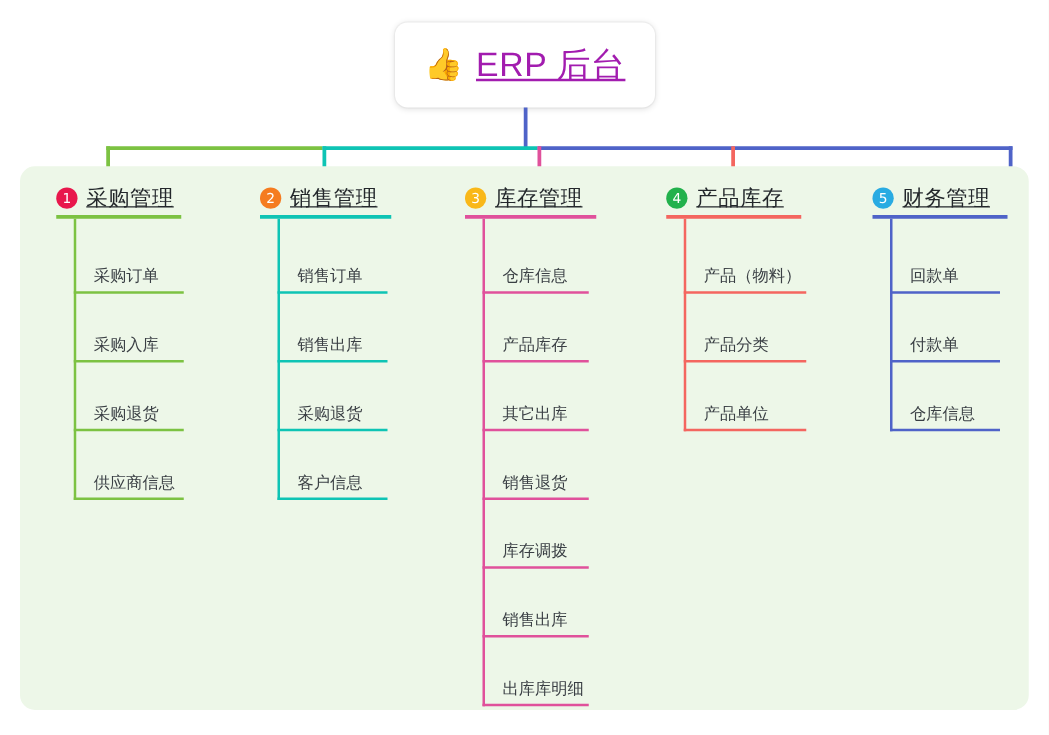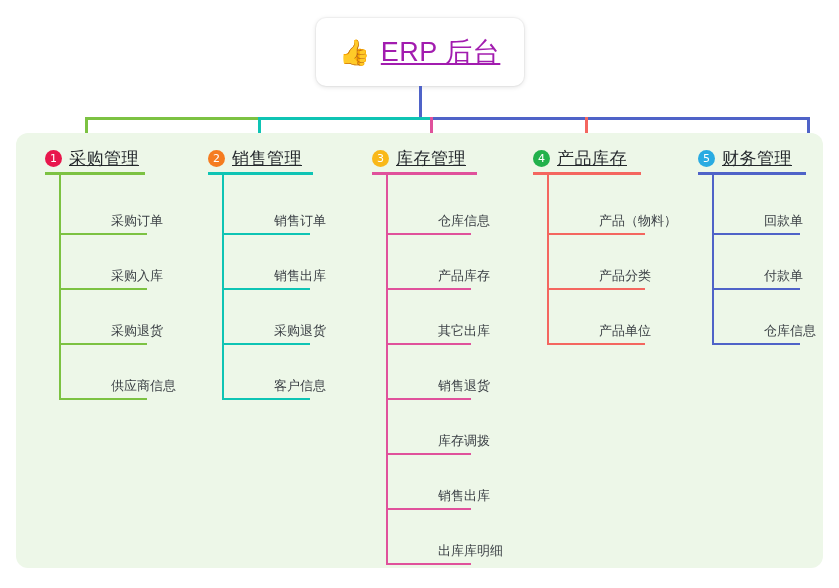--- a/index.html
+++ b/index.html
@@ -49,21 +49,21 @@
   .col-title{font-size:17px;color:#23272b;letter-spacing:.5px;text-decoration:underline;}
   .col-rule{position:absolute;height:3px;left:0;top:39px;}
 
   
   .col-stem{position:absolute;width:2px;left:14px;top:42px;}
 
   
   .item{position:absolute;left:14px;}
   .item-label{
     position:absolute;left:16px;bottom:5px;
-    font-size:13px;color:#3a3f44;white-space:nowrap;margin-left:36px;
+    font-size:13px;color:#3a3f44;white-space:nowrap;
   }
   .item-rule{position:absolute;left:0;bottom:0;height:2px;}
 </style>
 </head>
 <body>
 
 <div id="stage">
 
   <div class="root-card">
     <span class="root-emoji">👍</span>

